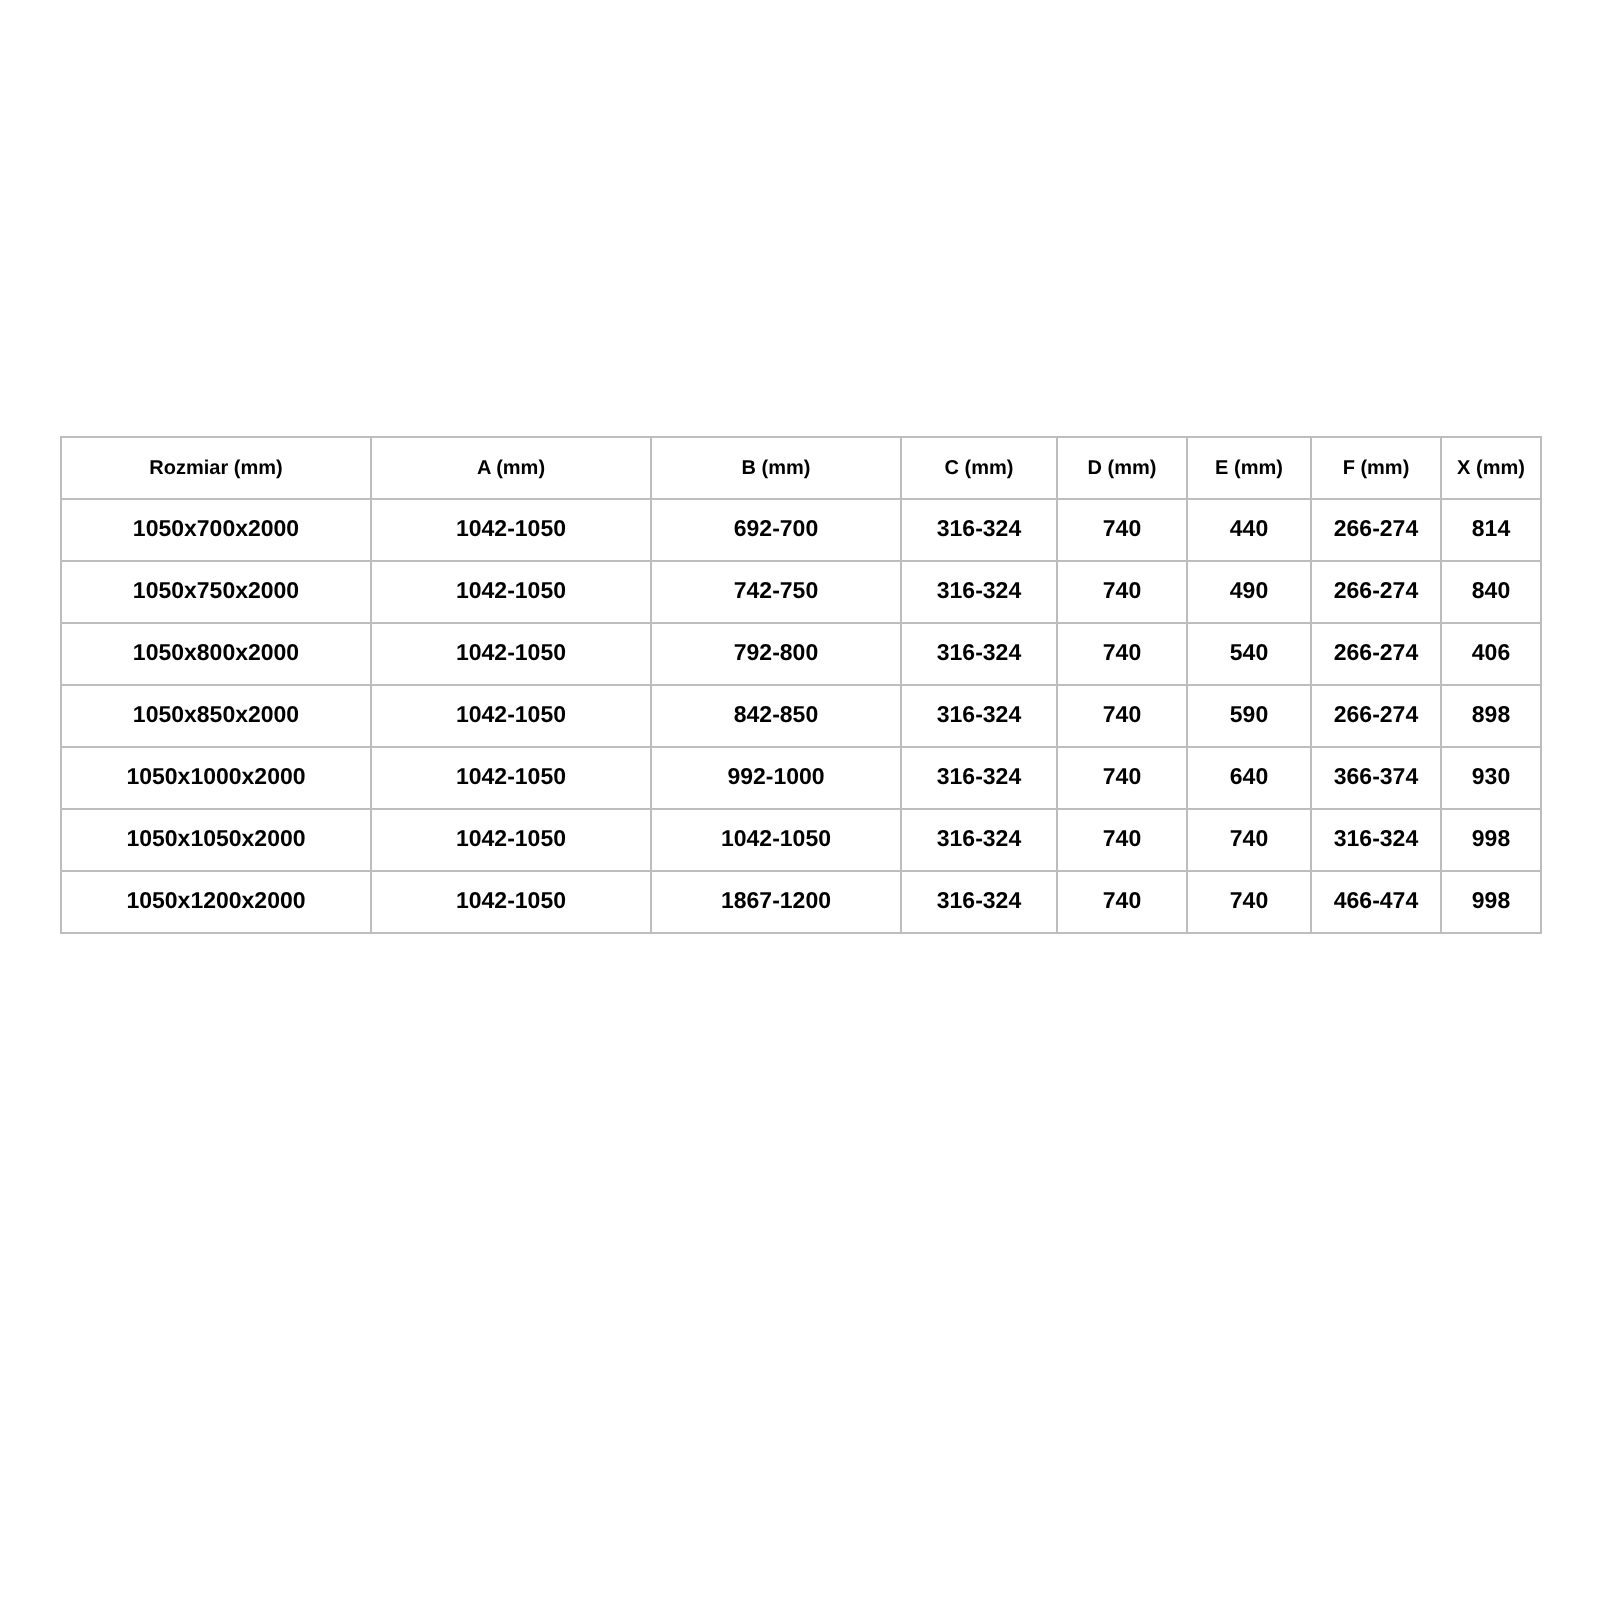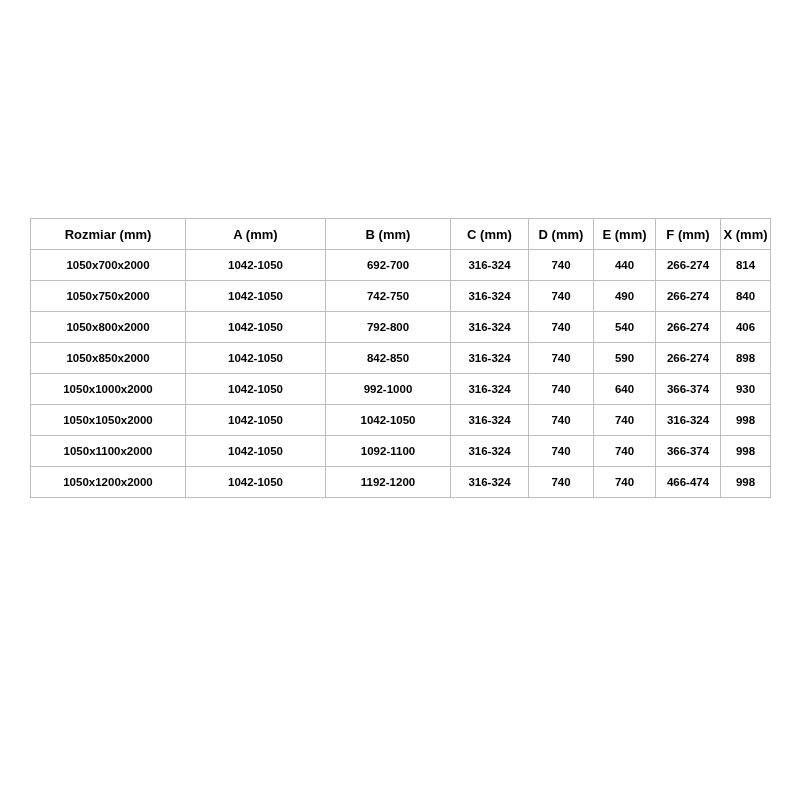--- a/index.html
+++ b/index.html
@@ -32,21 +32,21 @@
     text-align: center;
     vertical-align: middle;
     height: 30px;
     font-size: 11.5px;
     font-weight: bold;
     color: #000000;
     padding: 0 2px;
     white-space: nowrap;
   }
   table.spec-table th {
-    font-size: 13px;
+    font-size: 10px;
   }
   
   col.c0 { width: 155px; }
   col.c1 { width: 140px; }
   col.c2 { width: 125px; }
   col.c3 { width: 78px; }
   col.c4 { width: 65px; }
   col.c5 { width: 62px; }
   col.c6 { width: 65px; }
   col.c7 { width: 50px; }
@@ -133,33 +133,23 @@
         <td>1050x1050x2000</td>
         <td>1042-1050</td>
         <td>1042-1050</td>
         <td>316-324</td>
         <td>740</td>
         <td>740</td>
         <td>316-324</td>
         <td>998</td>
       </tr>
       <tr>
-        <td>1050x1100x2000</td>
-        <td>1042-1050</td>
-        <td>1092-1100</td>
-        <td>316-324</td>
-        <td>740</td>
-        <td>740</td>
-        <td>366-374</td>
-        <td>998</td>
-      </tr>
-      <tr>
         <td>1050x1200x2000</td>
         <td>1042-1050</td>
-        <td>1192-1200</td>
+        <td>1867-1200</td>
         <td>316-324</td>
         <td>740</td>
         <td>740</td>
         <td>466-474</td>
         <td>998</td>
       </tr>
     </tbody>
   </table>
 </div>
 

